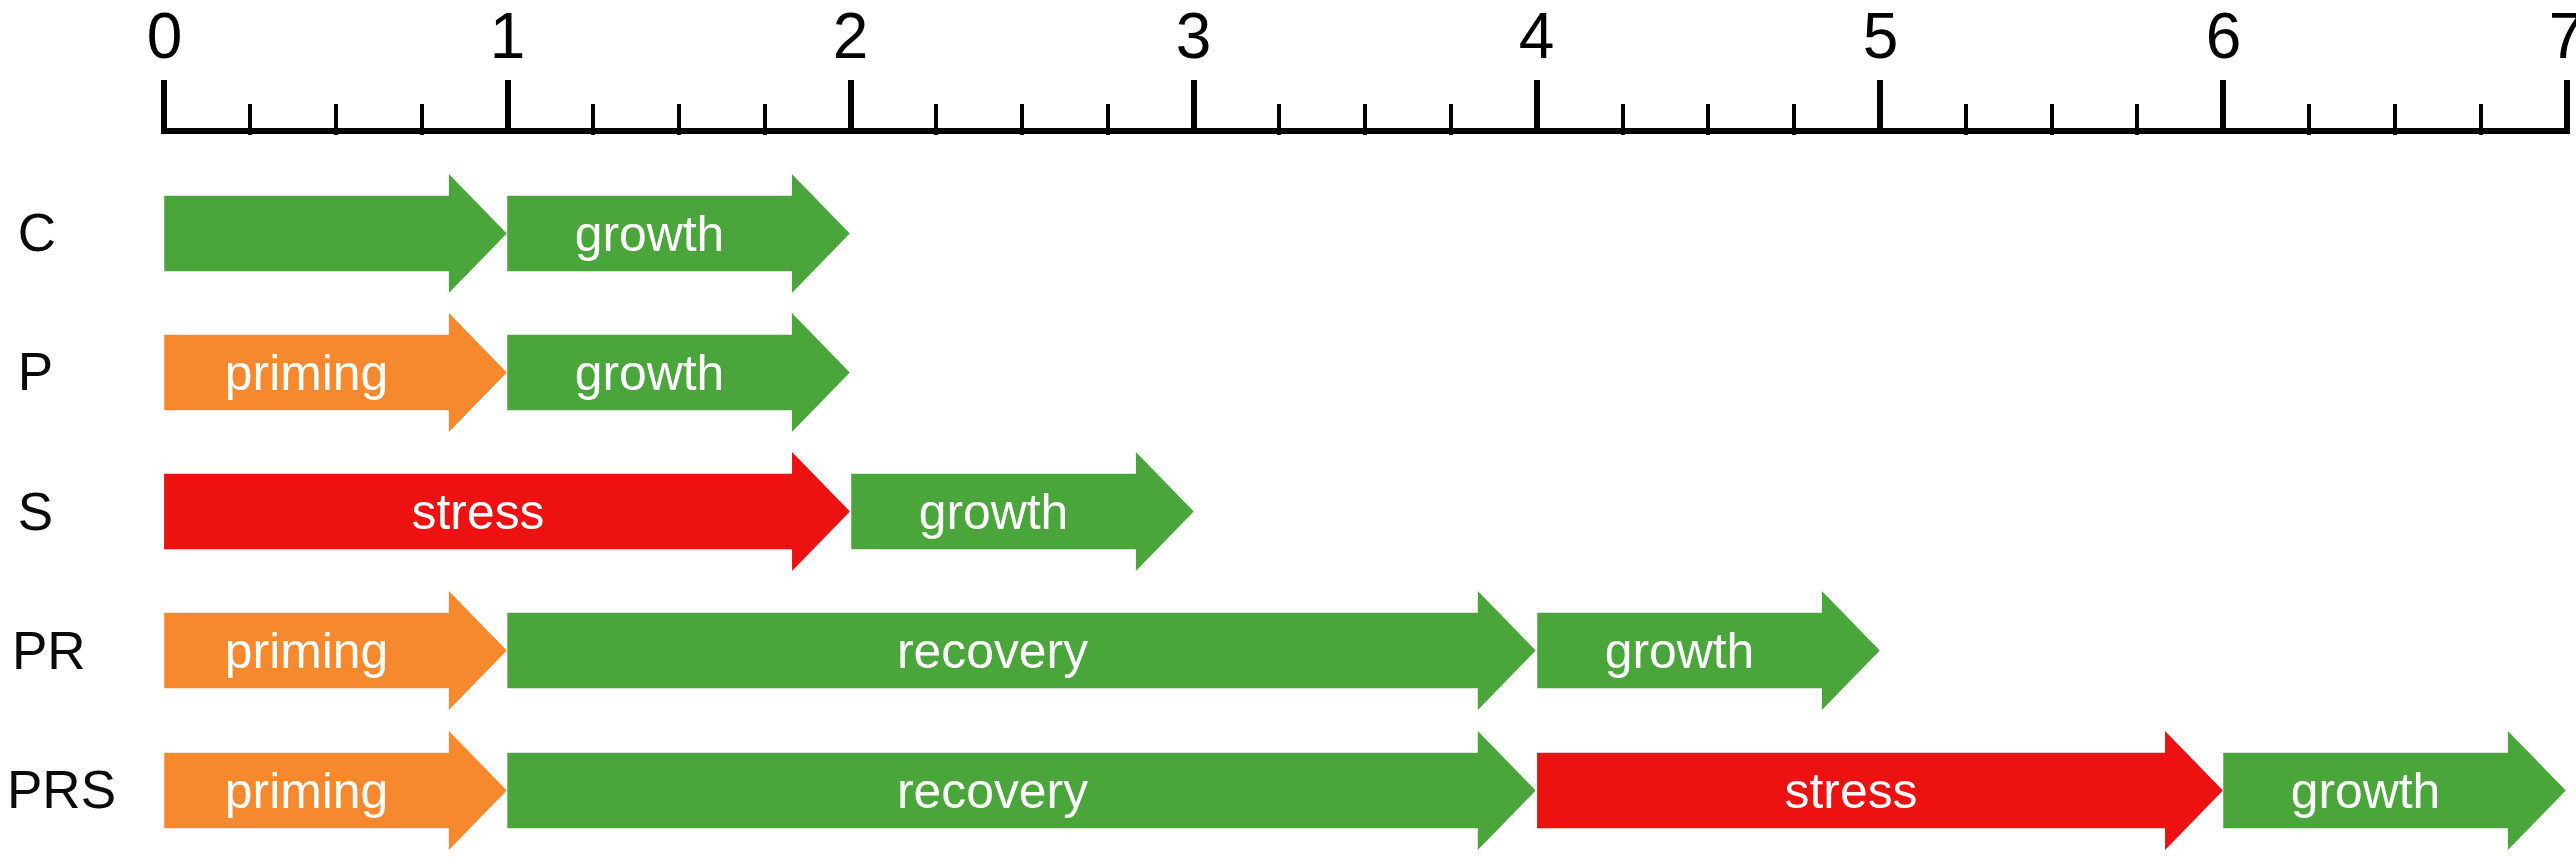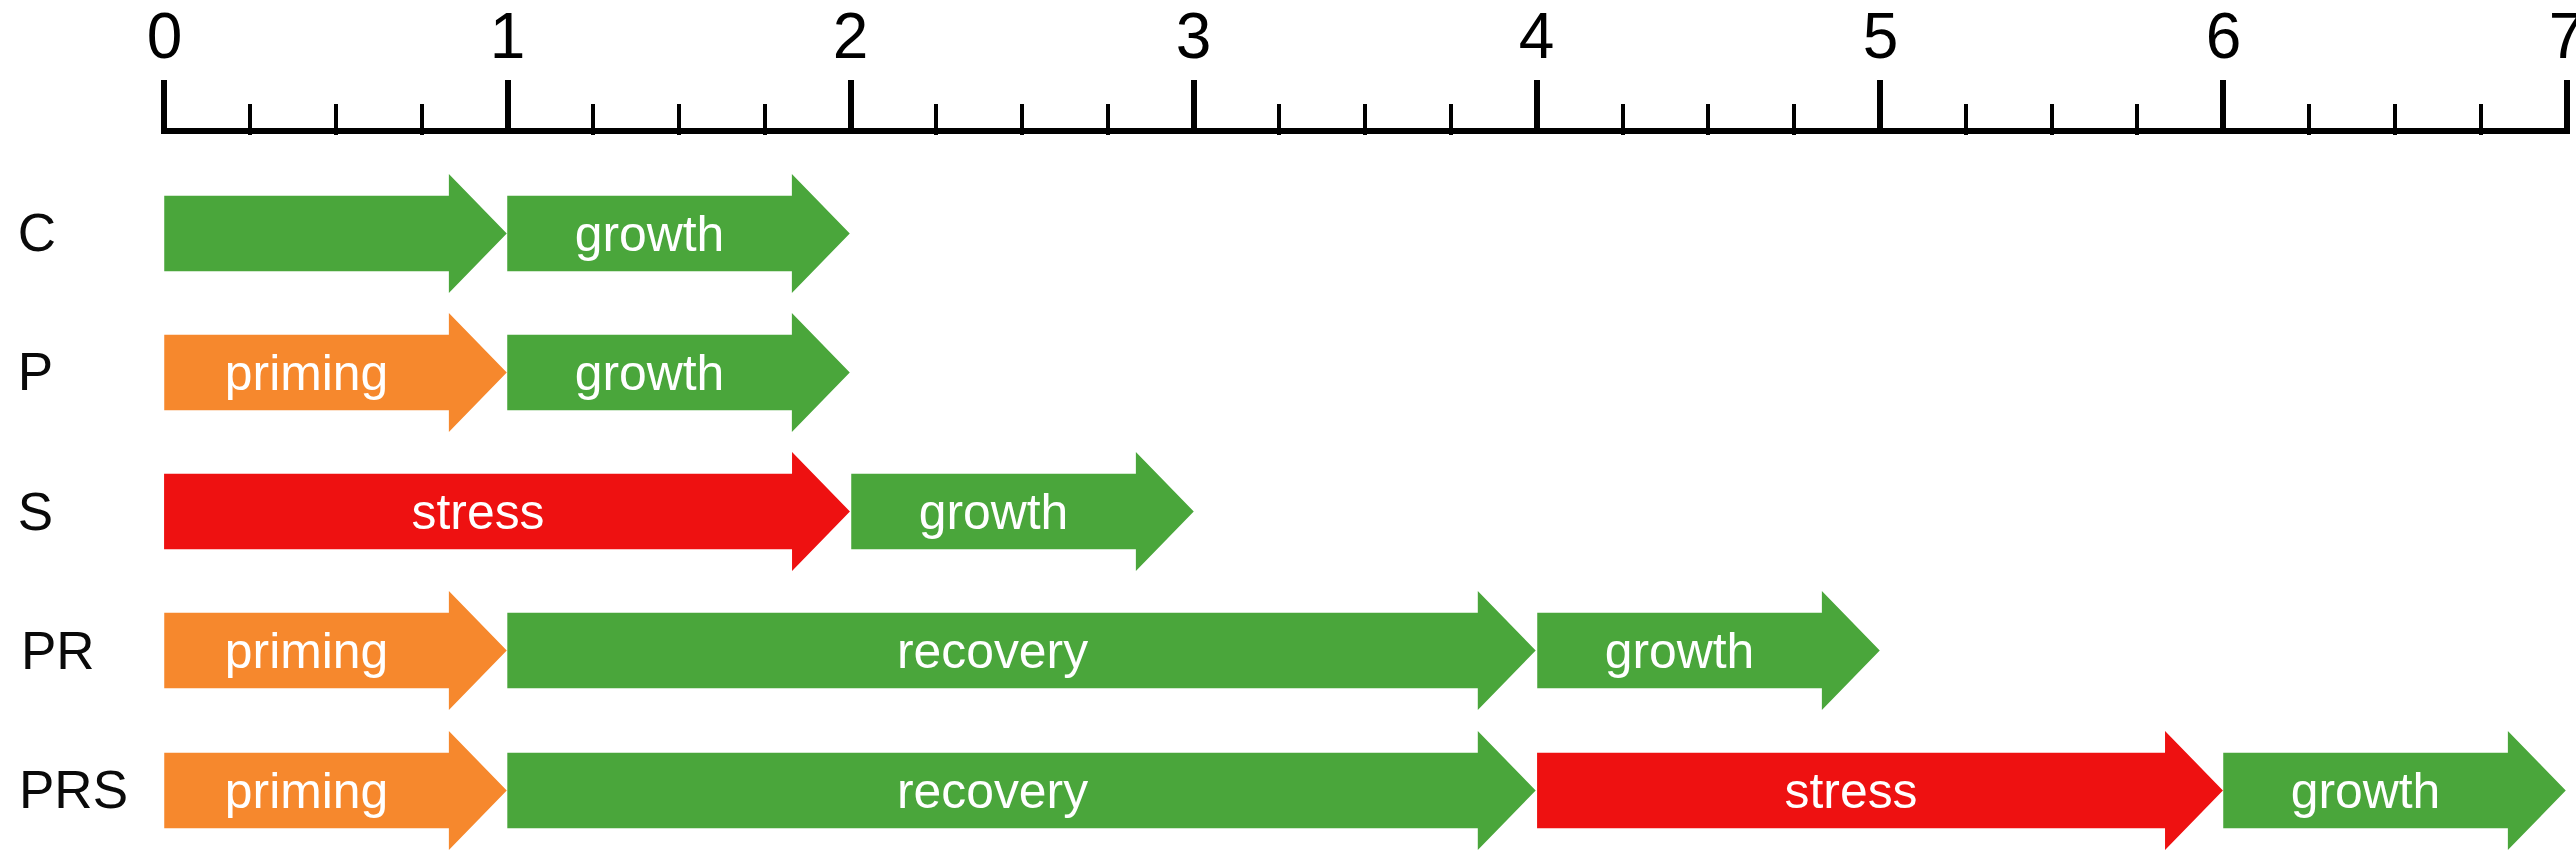--- a/index.html
+++ b/index.html
@@ -83,36 +83,36 @@
         <svg class="arrow" width="686" height="119" viewBox="0 0 853 148" style="left: 164px; top: 452px;">
           <polygon points="0,27 781,27 781,0 853,74 781,148 781,121 0,121" fill="#EE1111"></polygon>
           <text class="arrow-text" x="390.5" y="74" text-anchor="middle" dominant-baseline="central">stress</text>
         </svg>
         <svg class="arrow" width="343" height="119" viewBox="0 0 426 148" style="left: 851px; top: 452px;">
           <polygon points="0,27 354,27 354,0 426,74 354,148 354,121 0,121" fill="#4AA63B"></polygon>
           <text class="arrow-text" x="177" y="74" text-anchor="middle" dominant-baseline="central">growth</text>
         </svg>
       </div>
       <div>
-        <div class="row-label" style="left: 21px; top: 619px;">PR</div>
+        <div class="row-label" style="left: 12px; top: 619px;">PR</div>
         <svg class="arrow" width="343" height="119" viewBox="0 0 426 148" style="left: 164px; top: 591px;">
           <polygon points="0,27 354,27 354,0 426,74 354,148 354,121 0,121" fill="#F6882D"></polygon>
           <text class="arrow-text" x="177" y="74" text-anchor="middle" dominant-baseline="central">priming</text>
         </svg>
         <svg class="arrow" width="1029" height="119" viewBox="0 0 1279 148" style="left: 507px; top: 591px;">
           <polygon points="0,27 1207,27 1207,0 1279,74 1207,148 1207,121 0,121" fill="#4AA63B"></polygon>
           <text class="arrow-text" x="603.5" y="74" text-anchor="middle" dominant-baseline="central">recovery</text>
         </svg>
         <svg class="arrow" width="343" height="119" viewBox="0 0 426 148" style="left: 1537px; top: 591px;">
           <polygon points="0,27 354,27 354,0 426,74 354,148 354,121 0,121" fill="#4AA63B"></polygon>
           <text class="arrow-text" x="177" y="74" text-anchor="middle" dominant-baseline="central">growth</text>
         </svg>
       </div>
       <div>
-        <div class="row-label" style="left: 19px; top: 758px;">PRS</div>
+        <div class="row-label" style="left: 7px; top: 758px;">PRS</div>
         <svg class="arrow" width="343" height="119" viewBox="0 0 426 148" style="left: 164px; top: 731px;">
           <polygon points="0,27 354,27 354,0 426,74 354,148 354,121 0,121" fill="#F6882D"></polygon>
           <text class="arrow-text" x="177" y="74" text-anchor="middle" dominant-baseline="central">priming</text>
         </svg>
         <svg class="arrow" width="1029" height="119" viewBox="0 0 1279 148" style="left: 507px; top: 731px;">
           <polygon points="0,27 1207,27 1207,0 1279,74 1207,148 1207,121 0,121" fill="#4AA63B"></polygon>
           <text class="arrow-text" x="603.5" y="74" text-anchor="middle" dominant-baseline="central">recovery</text>
         </svg>
         <svg class="arrow" width="686" height="119" viewBox="0 0 853 148" style="left: 1537px; top: 731px;">
           <polygon points="0,27 781,27 781,0 853,74 781,148 781,121 0,121" fill="#EE1111"></polygon>

